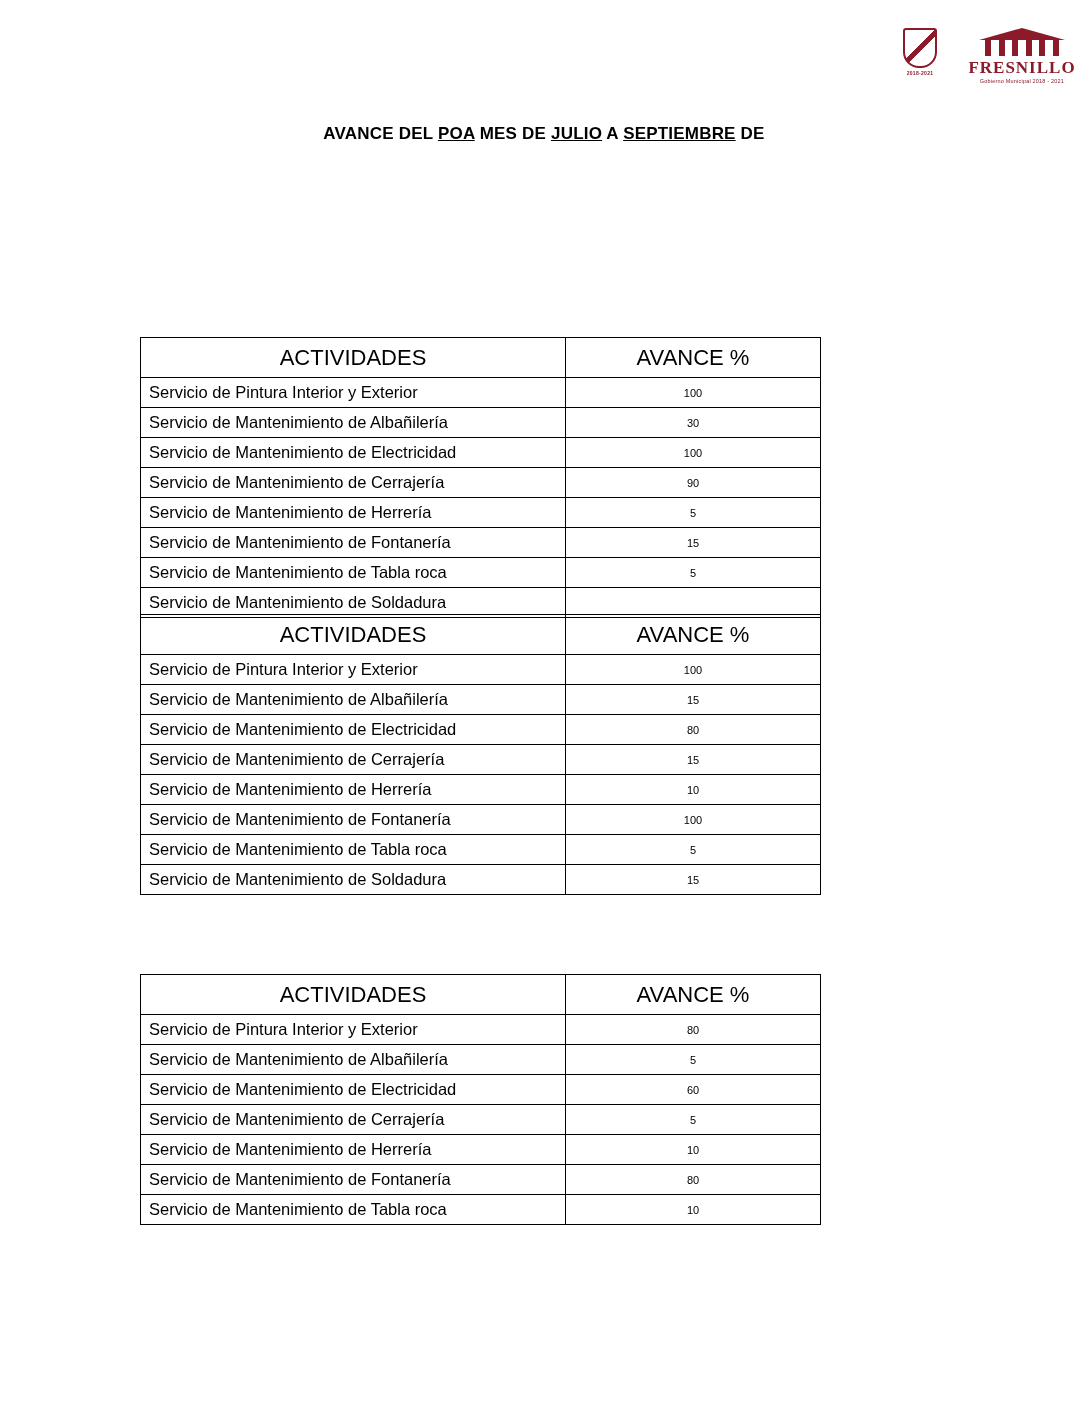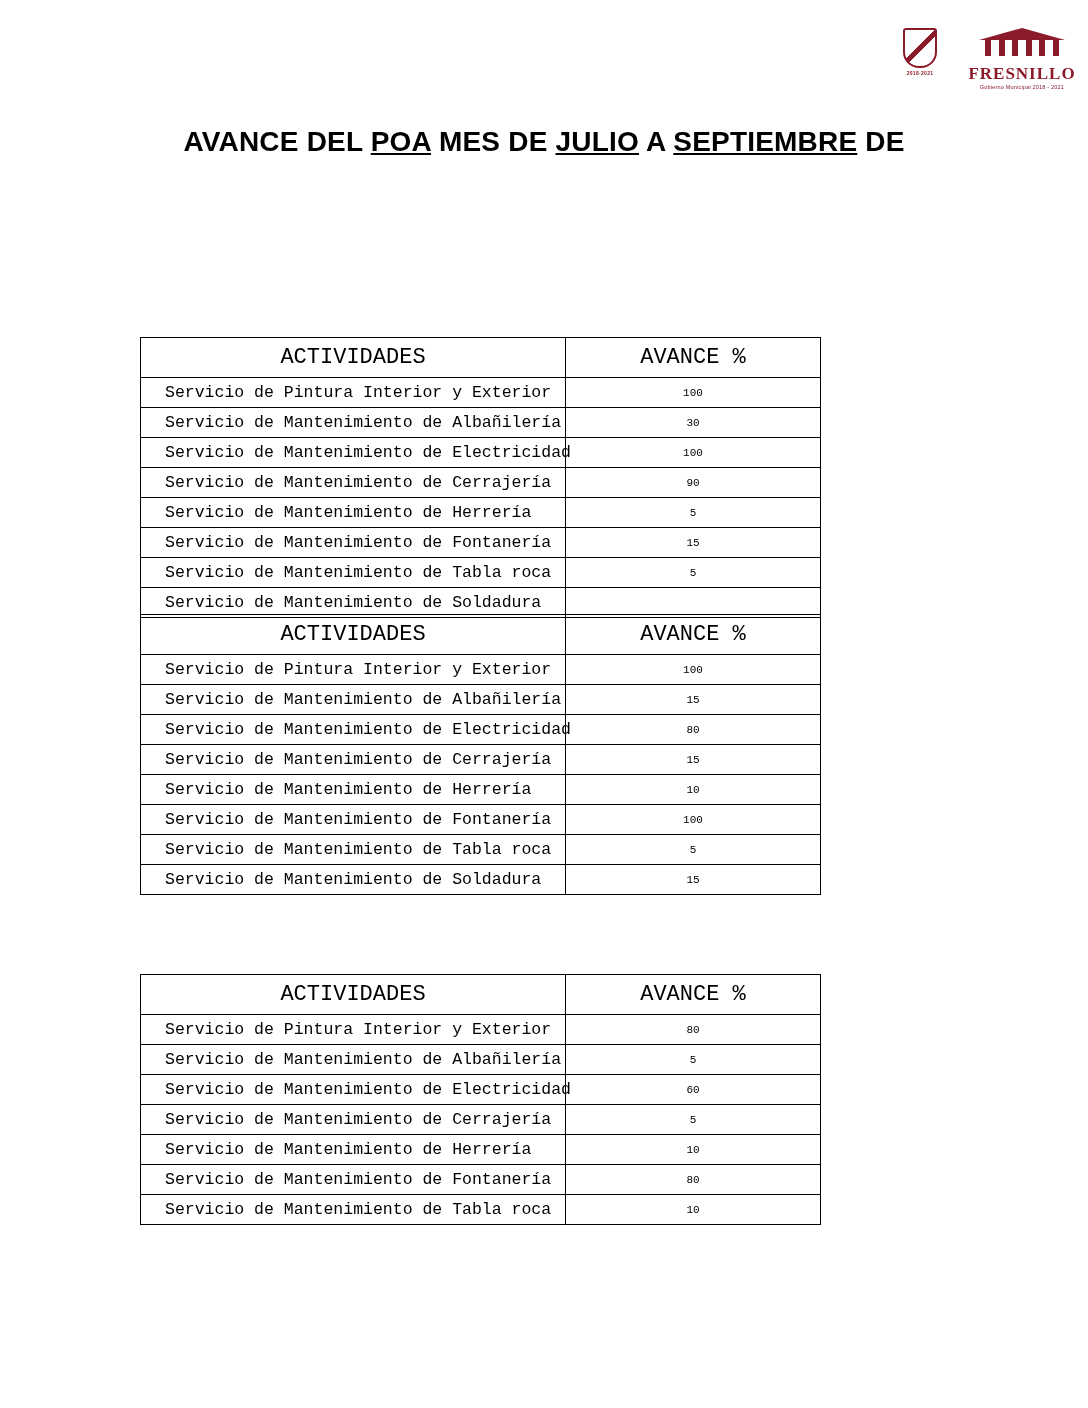--- a/index.html
+++ b/index.html
@@ -89,75 +89,75 @@
     height: 16px;
     background: #8b1a2b;
   }
   .fresnillo .wordmark {
     font-family: "Liberation Serif", serif;
     font-size: 17px;
     font-weight: bold;
     letter-spacing: 1px;
     color: #8b1a2b;
     line-height: 1;
-    margin-top: 7px;
+    margin-top: 1px;
   }
   .fresnillo .tagline {
     font-size: 5.5px;
     color: #8b1a2b;
     letter-spacing: .2px;
     margin-top: 2px;
     white-space: nowrap;
   }
 
   
   .doc-title {
     position: absolute;
     top: 122px;
     left: 0;
     width: 1088px;
     text-align: center;
-    font-size: 28px;
+    font-size: 17px;
     font-weight: bold;
     line-height: 1.42;
     letter-spacing: .2px;
   }
   .doc-title .u { text-decoration: underline; }
 
   
   .section { position: absolute; left: 140px; width: 680px; }
   .section-heading {
     font-size: 17px;
     font-weight: bold;
     text-decoration: underline;
     letter-spacing: .1px;
     margin: 0 0 8px 2px;
   }
   table.poa {
     border-collapse: collapse;
     width: 680px;
     table-layout: fixed;
-    font-family: Liberation Mono, monospace;
+    font-family: Liberation Sans, sans-serif;
     border-radius: 18px;
   }
   table.poa th, table.poa td {
     border: 1.6px solid #000;
     padding: 0;
   }
   table.poa thead th {
     font-size: 22px;
     font-weight: normal;
     text-align: center;
     height: 39px;
     vertical-align: middle;
   }
   table.poa td.act {
     font-size: 16.5px;
     text-align: left;
-    padding-left: 24px;
+    padding-left: 8px;
     height: 29px;
     vertical-align: middle;
     white-space: nowrap;
   }
   table.poa td.val {
     font-size: 11px;
     text-align: center;
     height: 29px;
     vertical-align: middle;
   }

